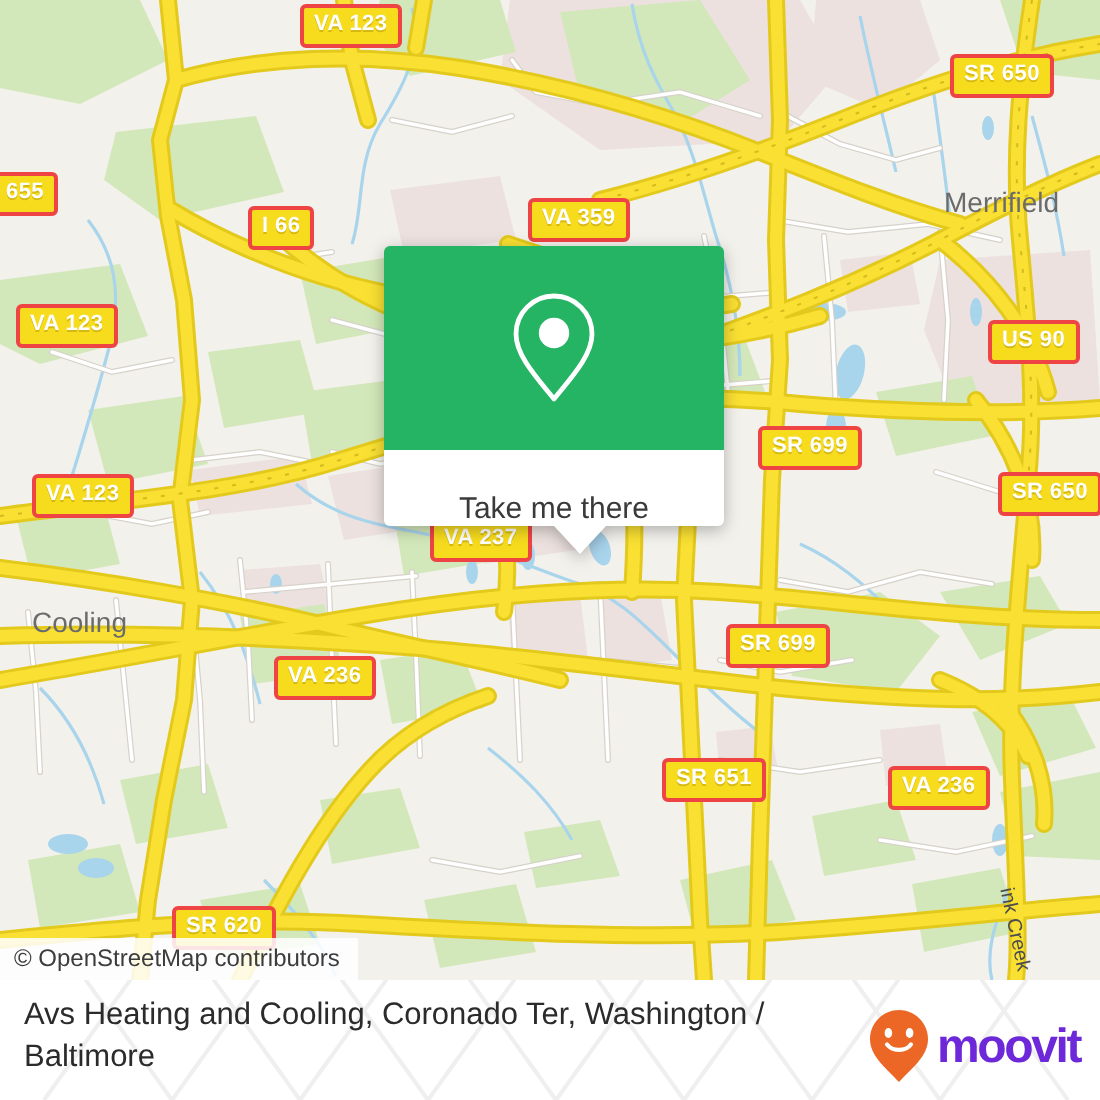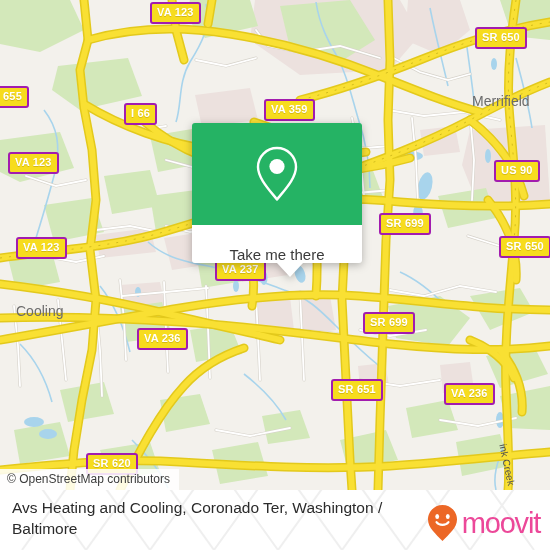--- a/index.html
+++ b/index.html
@@ -17,21 +17,21 @@
     width: 550px; height: 490px;
     background: #f3f1ec;
     overflow: hidden;
   }
   .map-svg { position: absolute; left: 0; top: 0; width: 550px; height: 490px; }
 
   
   .shield {
     position: absolute;
     background: #f7dc1e;
-    border: 2px solid #a21caf;
+    border: 2px solid #ef4444;
     border-radius: 3px;
     color: #ffffff;
     font-weight: bold;
     font-size: 11px;
     line-height: 13px;
     padding: 2px 5px 3px 5px;
     white-space: nowrap;
     letter-spacing: 0.2px;
     text-shadow: 0 1px 0 rgba(150,120,0,.35);
     font-family: "Liberation Sans", sans-serif;
@@ -117,23 +117,23 @@
     font-size: 15.5px;
     line-height: 21px;
     font-family: "Liberation Sans", sans-serif;
   }
   .brand {
     position: absolute;
     right: 10px; top: 14px;
     display: flex; align-items: center; gap: 3px;
   }
   .brand-word {
-    color: #ec4899;
-    font-size: 29px;
-    font-weight: normal;
+    color: #6d28d9;
+    font-size: 24px;
+    font-weight: bold;
     letter-spacing: -1.2px;
     line-height: 31px;
     font-family: "Liberation Sans", sans-serif;
   }
 </style>
 </head>
 <body>
 
 <div id="app">
 

